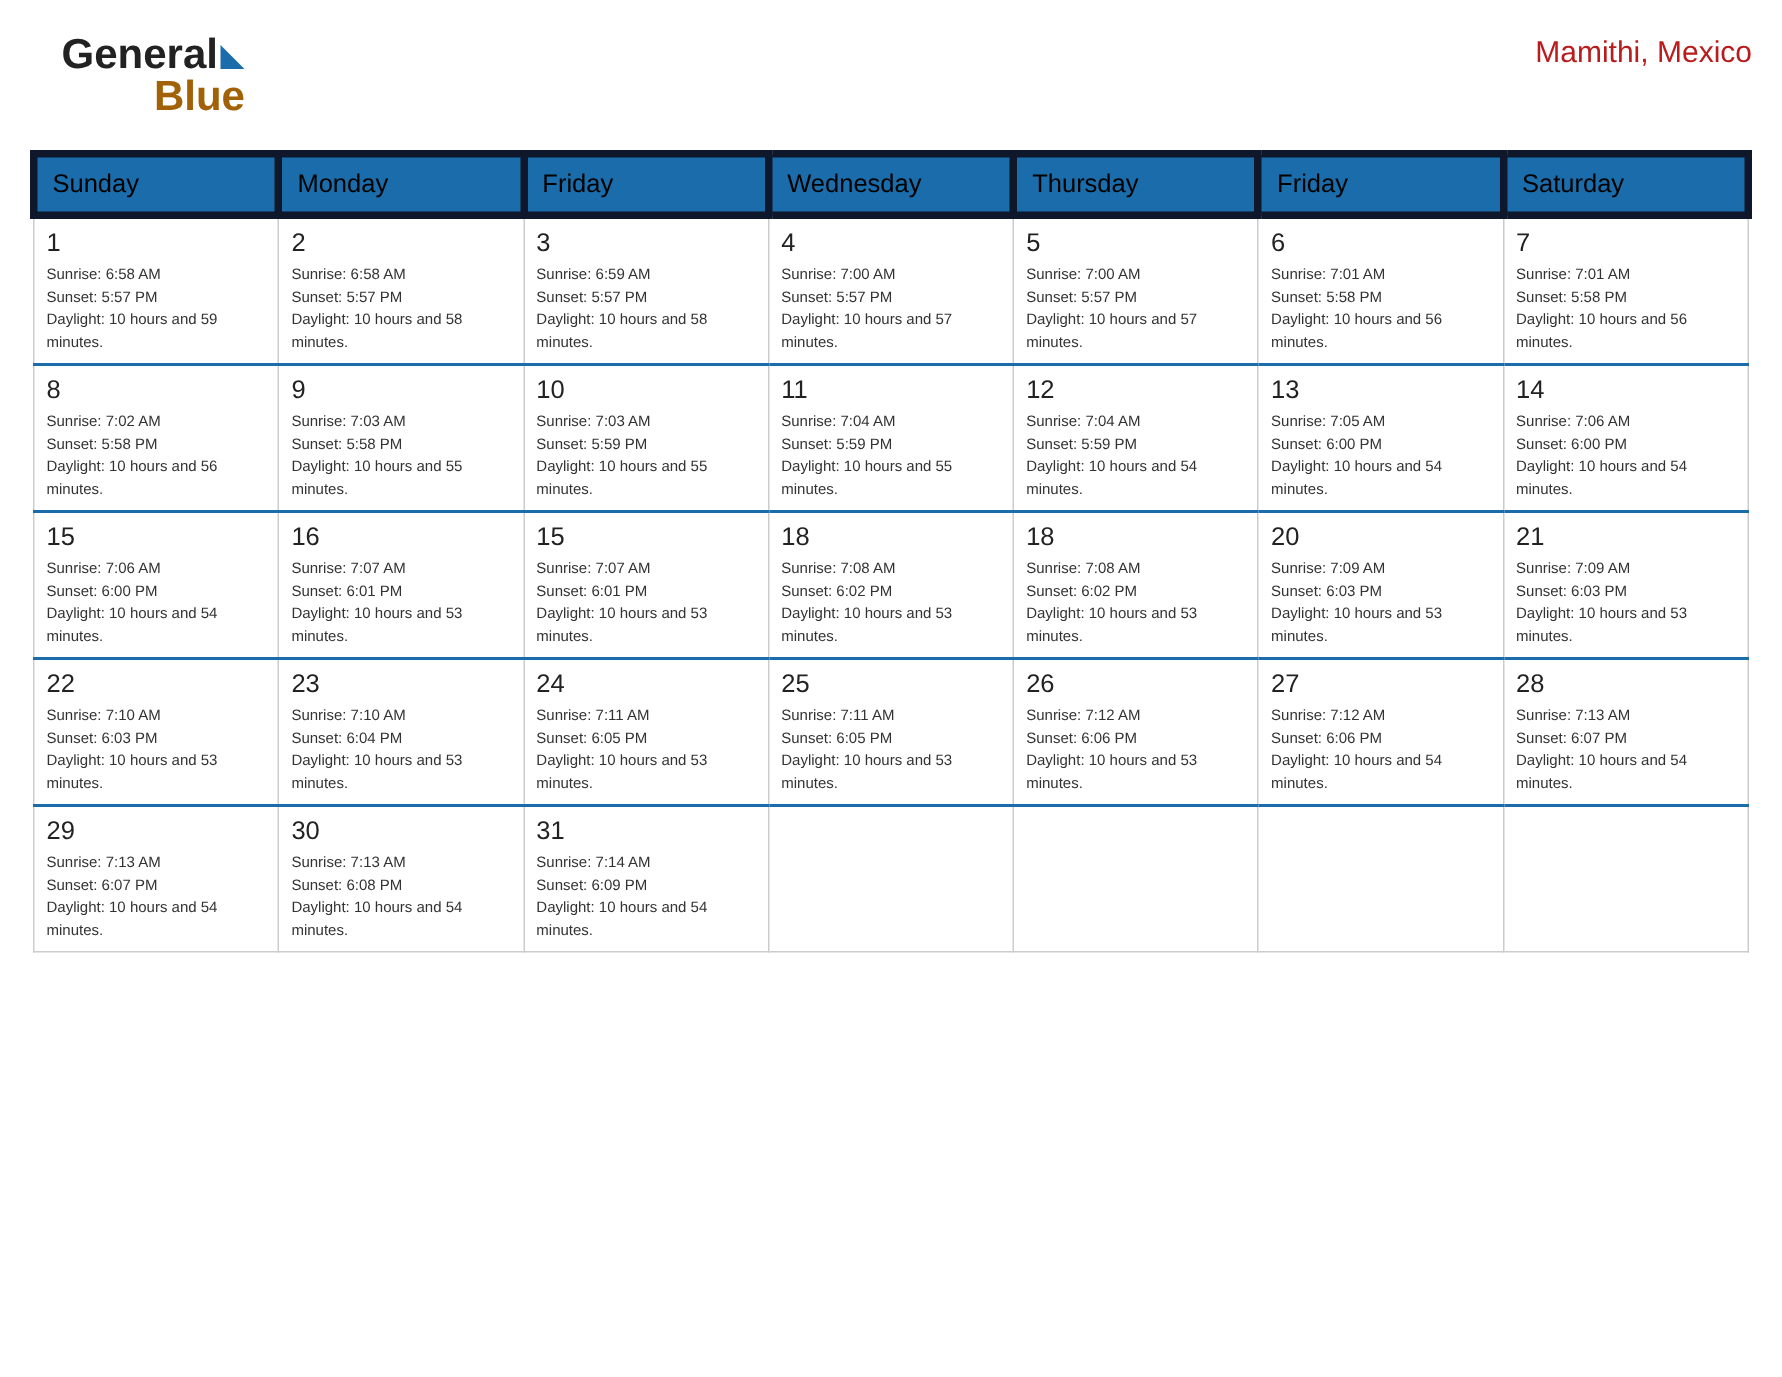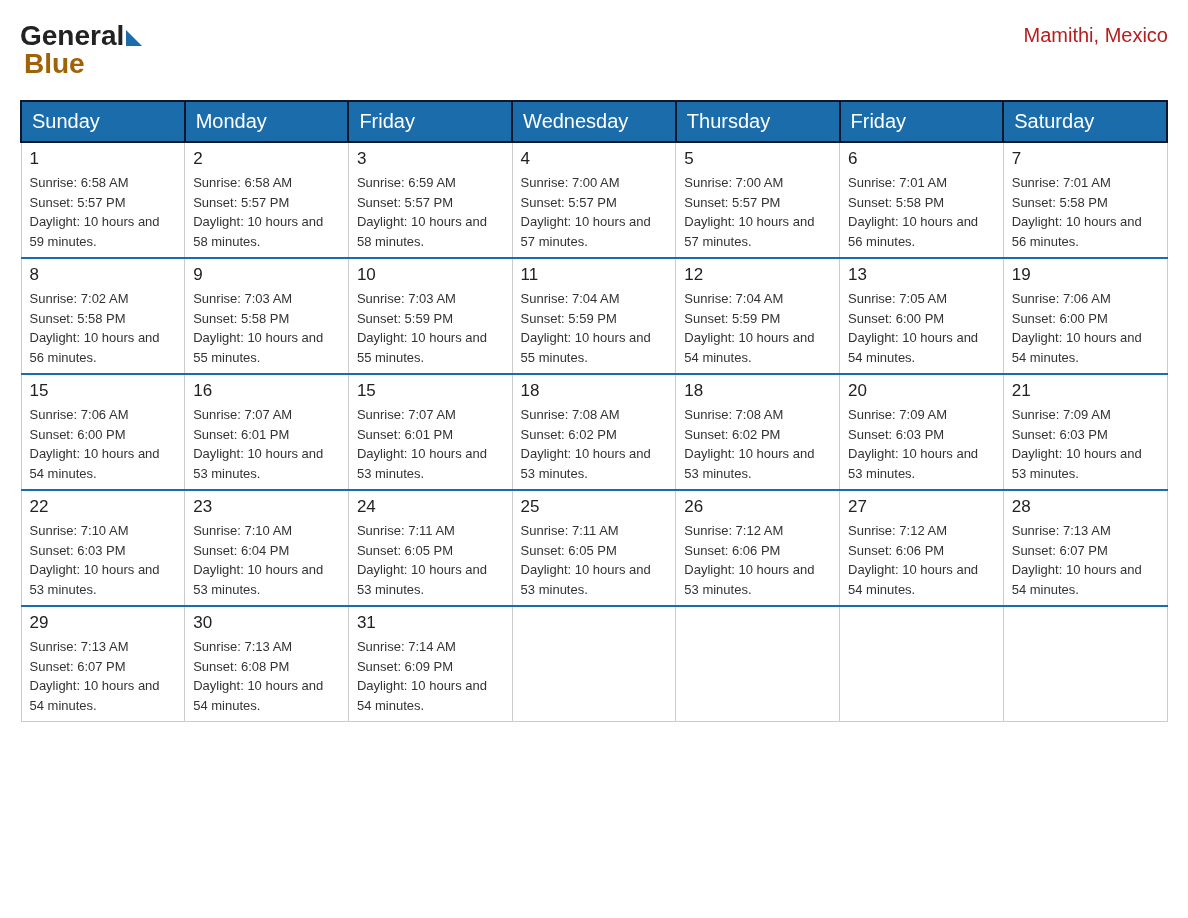--- a/index.html
+++ b/index.html
@@ -12,21 +12,22 @@
     }
     .header {
       display: flex;
       justify-content: space-between;
       align-items: flex-start;
       margin-bottom: 20px;
     }
     .logo {
       display: flex;
       flex-direction: column;
-      align-items: flex-start;
+      align-items: flex-end;
+      margin-left: 21px;
     }
     .logo-top {
       display: flex;
       align-items: center;
     }
     .logo-general {
       font-size: 28px;
       font-weight: bold;
       color: #222;
     }
@@ -60,43 +61,43 @@
       color: #b91c1c;
       margin-top: 4px;
     }
     .calendar {
       width: 100%;
       border-collapse: collapse;
       border: 1px solid #aaa;
     }
     .calendar th {
       background-color: #1a6daa;
-      color: #ffffff;
-      font-size: 20px;
+      color: #000000;
+      font-size: 17px;
       font-weight: normal;
       padding: 8px 10px;
       text-align: left;
-      border: 2px solid #0f172a;
+      border: 5px solid #0f172a;
     }
     .calendar td {
       vertical-align: top;
       border: 1px solid #ccc;
       padding: 6px 8px;
       width: 14.28%;
       min-height: 100px;
     }
     .day-num {
       font-size: 17px;
       font-weight: normal;
       color: #222;
       display: block;
       margin-bottom: 4px;
     }
     .day-info {
-      font-size: 13px;
+      font-size: 10px;
       color: #333;
       line-height: 1.5;
     }
     .calendar tr td {
       background: #fff;
     }
     .empty-cell {
       background: #fff;
     }
     .top-border-row td {
@@ -181,21 +182,21 @@
       </td>
         <td>
         <span class="day-num">12</span>
         <div class="day-info">Sunrise: 7:04 AM<br>Sunset: 5:59 PM<br>Daylight: 10 hours and 54 minutes.</div>
       </td>
         <td>
         <span class="day-num">13</span>
         <div class="day-info">Sunrise: 7:05 AM<br>Sunset: 6:00 PM<br>Daylight: 10 hours and 54 minutes.</div>
       </td>
         <td>
-        <span class="day-num">19</span>
+        <span class="day-num">14</span>
         <div class="day-info">Sunrise: 7:06 AM<br>Sunset: 6:00 PM<br>Daylight: 10 hours and 54 minutes.</div>
       </td>
       </tr>
       <tr class="top-border-row">
         <td>
         <span class="day-num">15</span>
         <div class="day-info">Sunrise: 7:06 AM<br>Sunset: 6:00 PM<br>Daylight: 10 hours and 54 minutes.</div>
       </td>
         <td>
         <span class="day-num">16</span>

